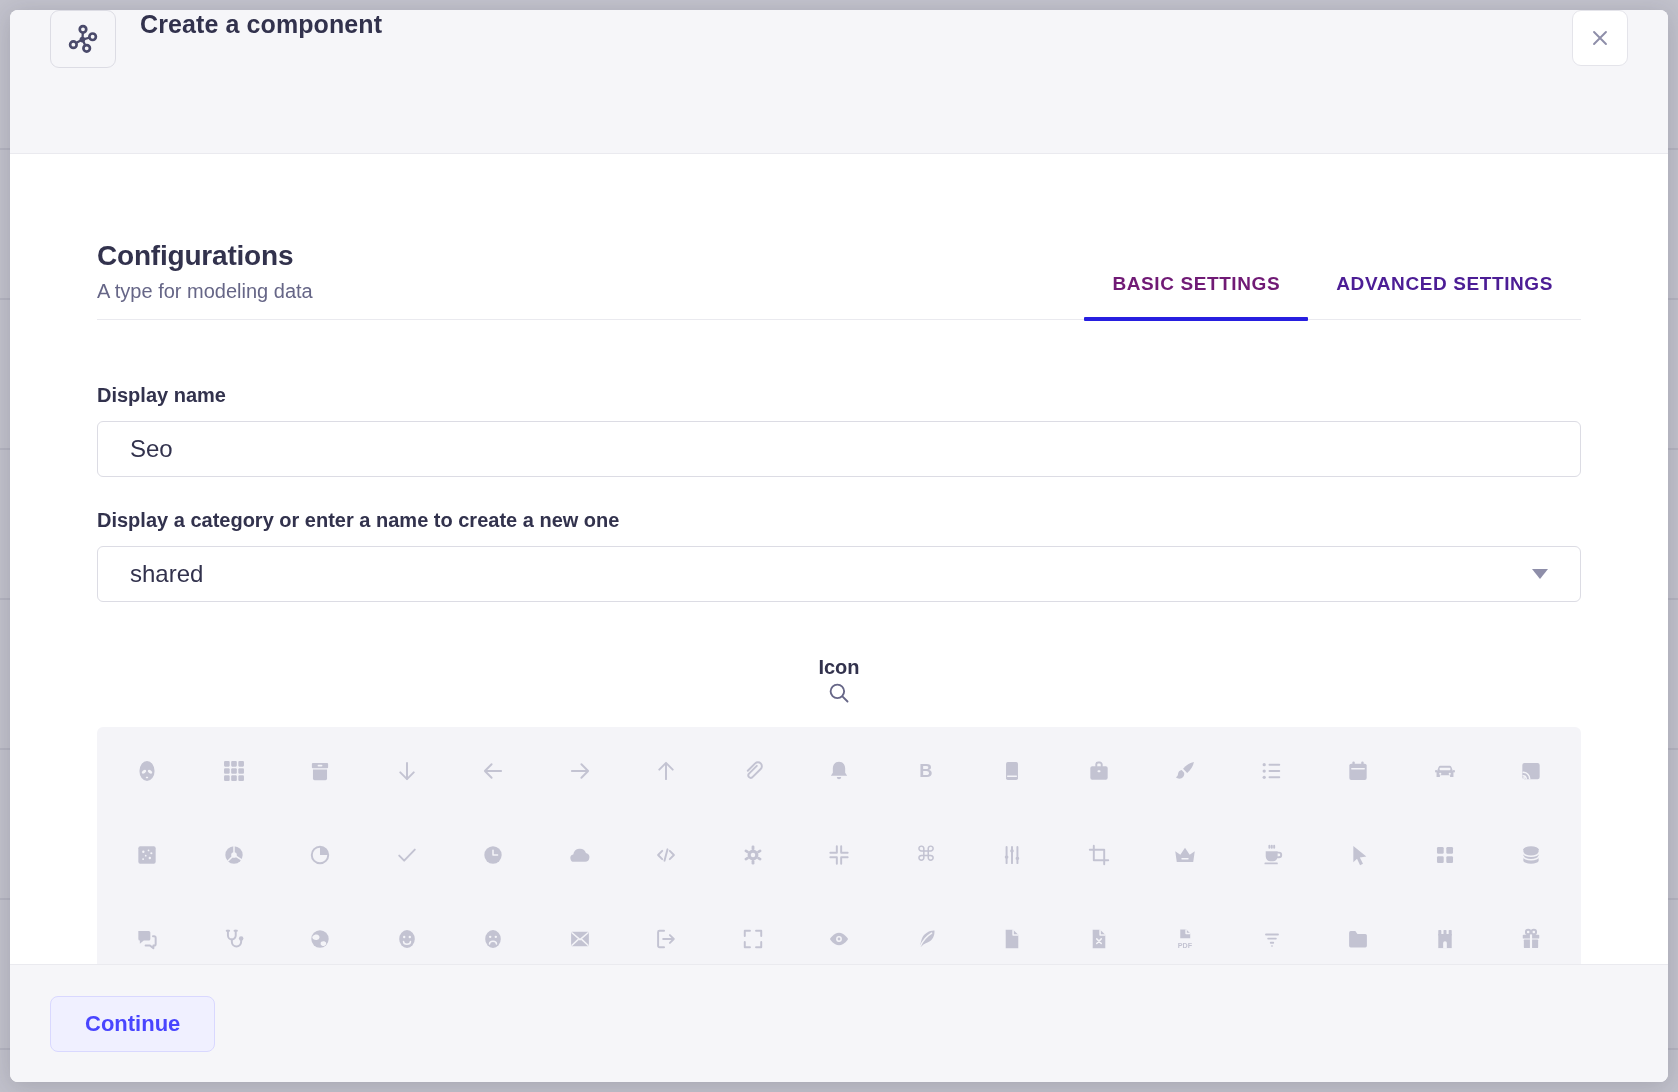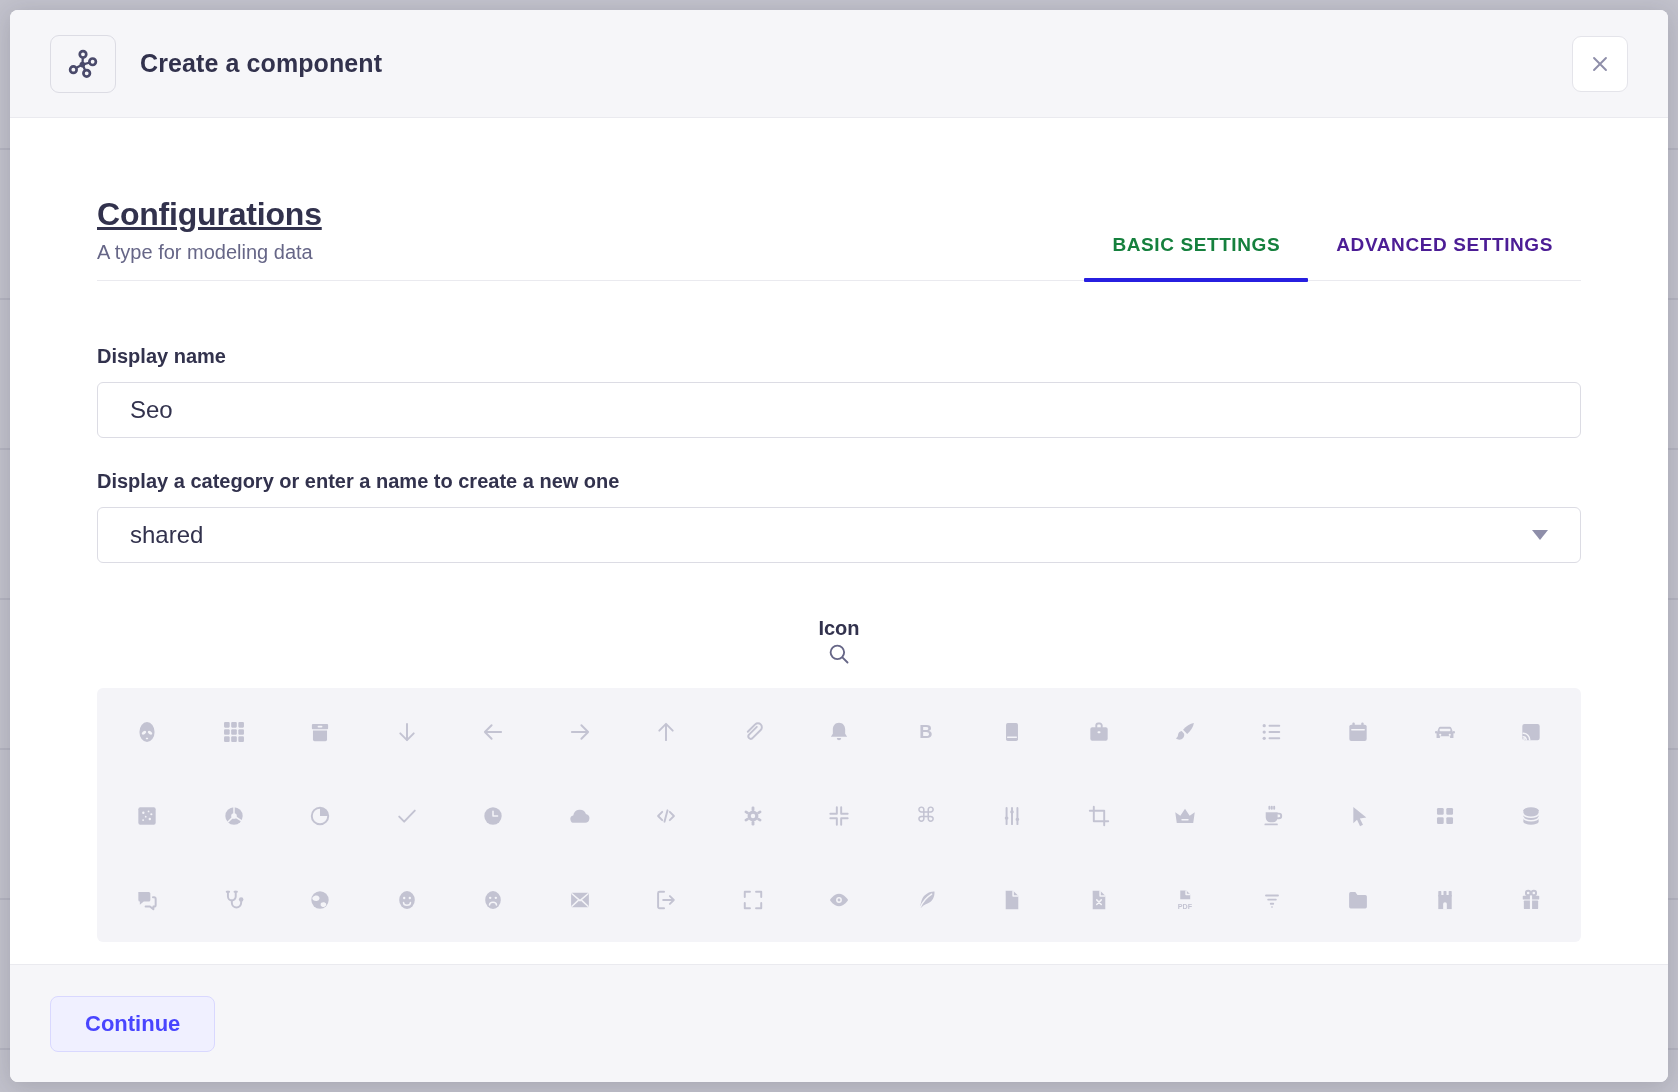--- a/index.html
+++ b/index.html
@@ -4,37 +4,37 @@
 <style>
   html,body{margin:0;padding:0;}
   body{
     width:1678px;height:1092px;position:relative;overflow:hidden;
     font-family:"Liberation Sans",sans-serif;
     background:repeating-linear-gradient(to bottom,#c2c2cc 0 148px,#b4b4c0 148px 150px);
   }
   .modal{position:absolute;inset:10px;background:#fff;border-radius:8px;overflow:hidden;
     box-shadow:0 4px 24px rgba(33,33,52,.18);}
   
-  .mheader{height:108px;background:#f6f6f9;border-bottom:1px solid #eaeaef;
-    display:flex;align-items:center;padding:0 40px;gap:24px;box-sizing:border-box;}
+  .mheader{height:144px;background:#f6f6f9;border-bottom:1px solid #eaeaef;
+    display:flex;padding:0 40px;gap:24px;box-sizing:border-box;}
   .icon-box{width:64px;height:56px;border:1px solid #dcdce4;border-radius:9px;background:#f6f6f9;
     display:flex;align-items:center;justify-content:center;flex:none;}
   .mtitle{font-size:25px;font-weight:700;color:#32324d;letter-spacing:.1px;}
   .close-btn{margin-left:auto;width:56px;height:56px;background:#fff;border:1px solid #e4e4ea;
     border-radius:9px;display:flex;align-items:center;justify-content:center;cursor:pointer;}
   
   .mbody{padding:0 87px;}
   .head-row{margin-top:78px;display:flex;justify-content:space-between;align-items:flex-end;
     border-bottom:1px solid #eaeaef;}
-  .head-left h1{margin:0 0 8px;font-size:32px;font-weight:700;color:#32324d;letter-spacing:-.2px;text-decoration:underline;}
+  .head-left h1{margin:8px 0 8px;font-size:28px;font-weight:700;color:#32324d;letter-spacing:-.2px;}
   .head-left p{margin:0 0 16px;font-size:20px;color:#666687;}
   .tabs{display:flex;}
   .tab{padding:0 28px 24px;font-size:19px;font-weight:700;letter-spacing:.6px;color:#4c1d95;
     position:relative;cursor:pointer;white-space:nowrap;}
-  .tab.active{color:#15803d;}
+  .tab.active{color:#701a75;}
   .tab.active::after{content:"";position:absolute;left:0;right:0;bottom:-2px;height:4px;
     background:#271fe0;border-radius:1px;}
   .form-row{display:flex;gap:32px;margin-top:64px;flex-direction:column;}
   .field{flex:1;min-width:0;}
   .field-label{display:block;font-size:20px;font-weight:700;color:#32324d;margin-bottom:14px;}
   .text-input,.select{height:56px;width:100%;box-sizing:border-box;border:1px solid #dcdce4;
     border-radius:6px;background:#fff;font-size:24px;color:#32324d;padding:0 32px;
     font-family:"Liberation Sans",sans-serif;outline:none;}
   .select{display:flex;align-items:center;justify-content:space-between;cursor:pointer;}
   .caret{width:0;height:0;border-left:8px solid transparent;border-right:8px solid transparent;

